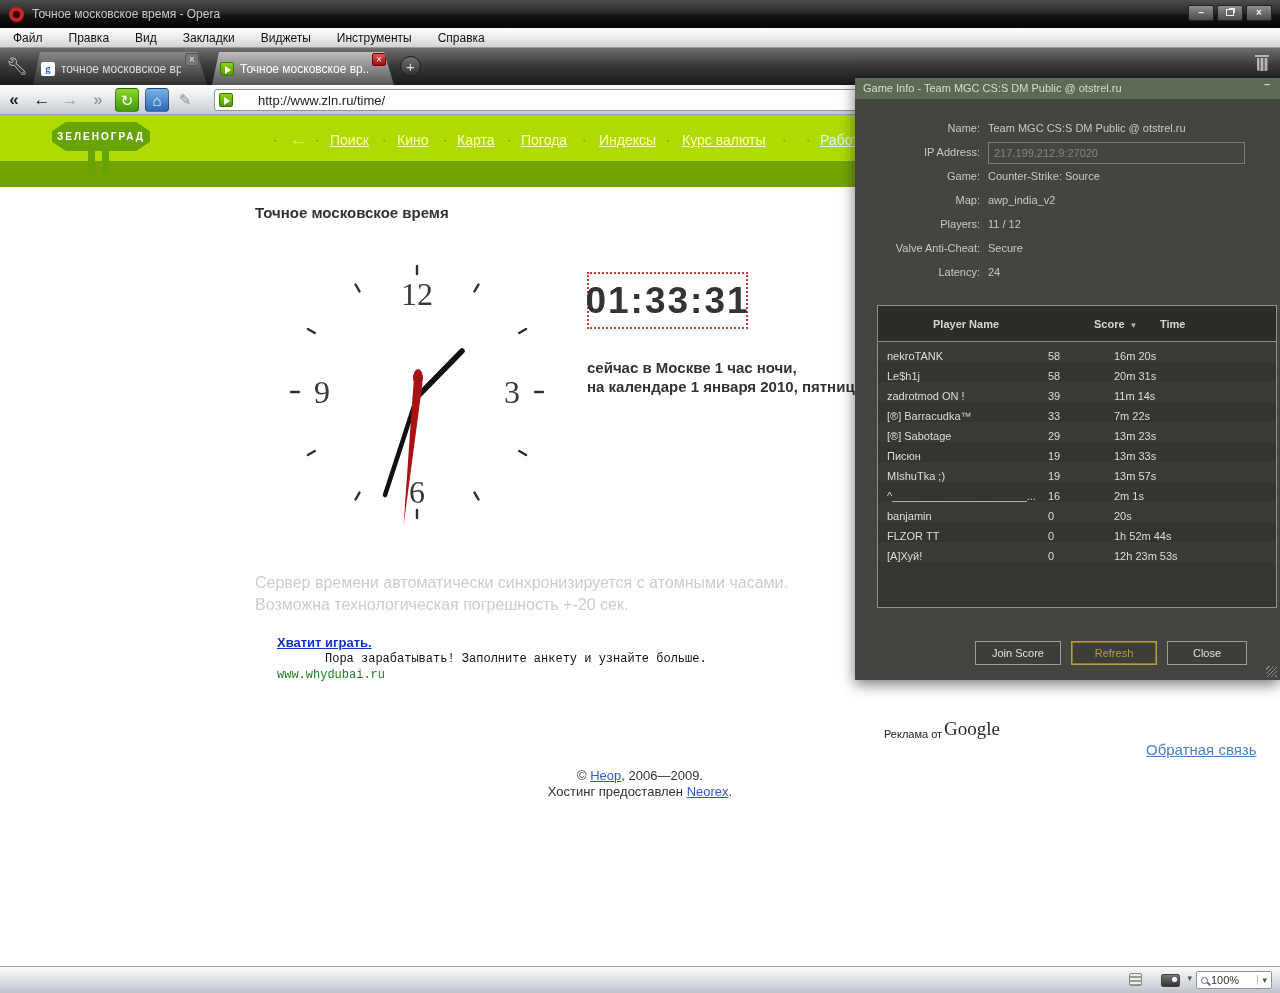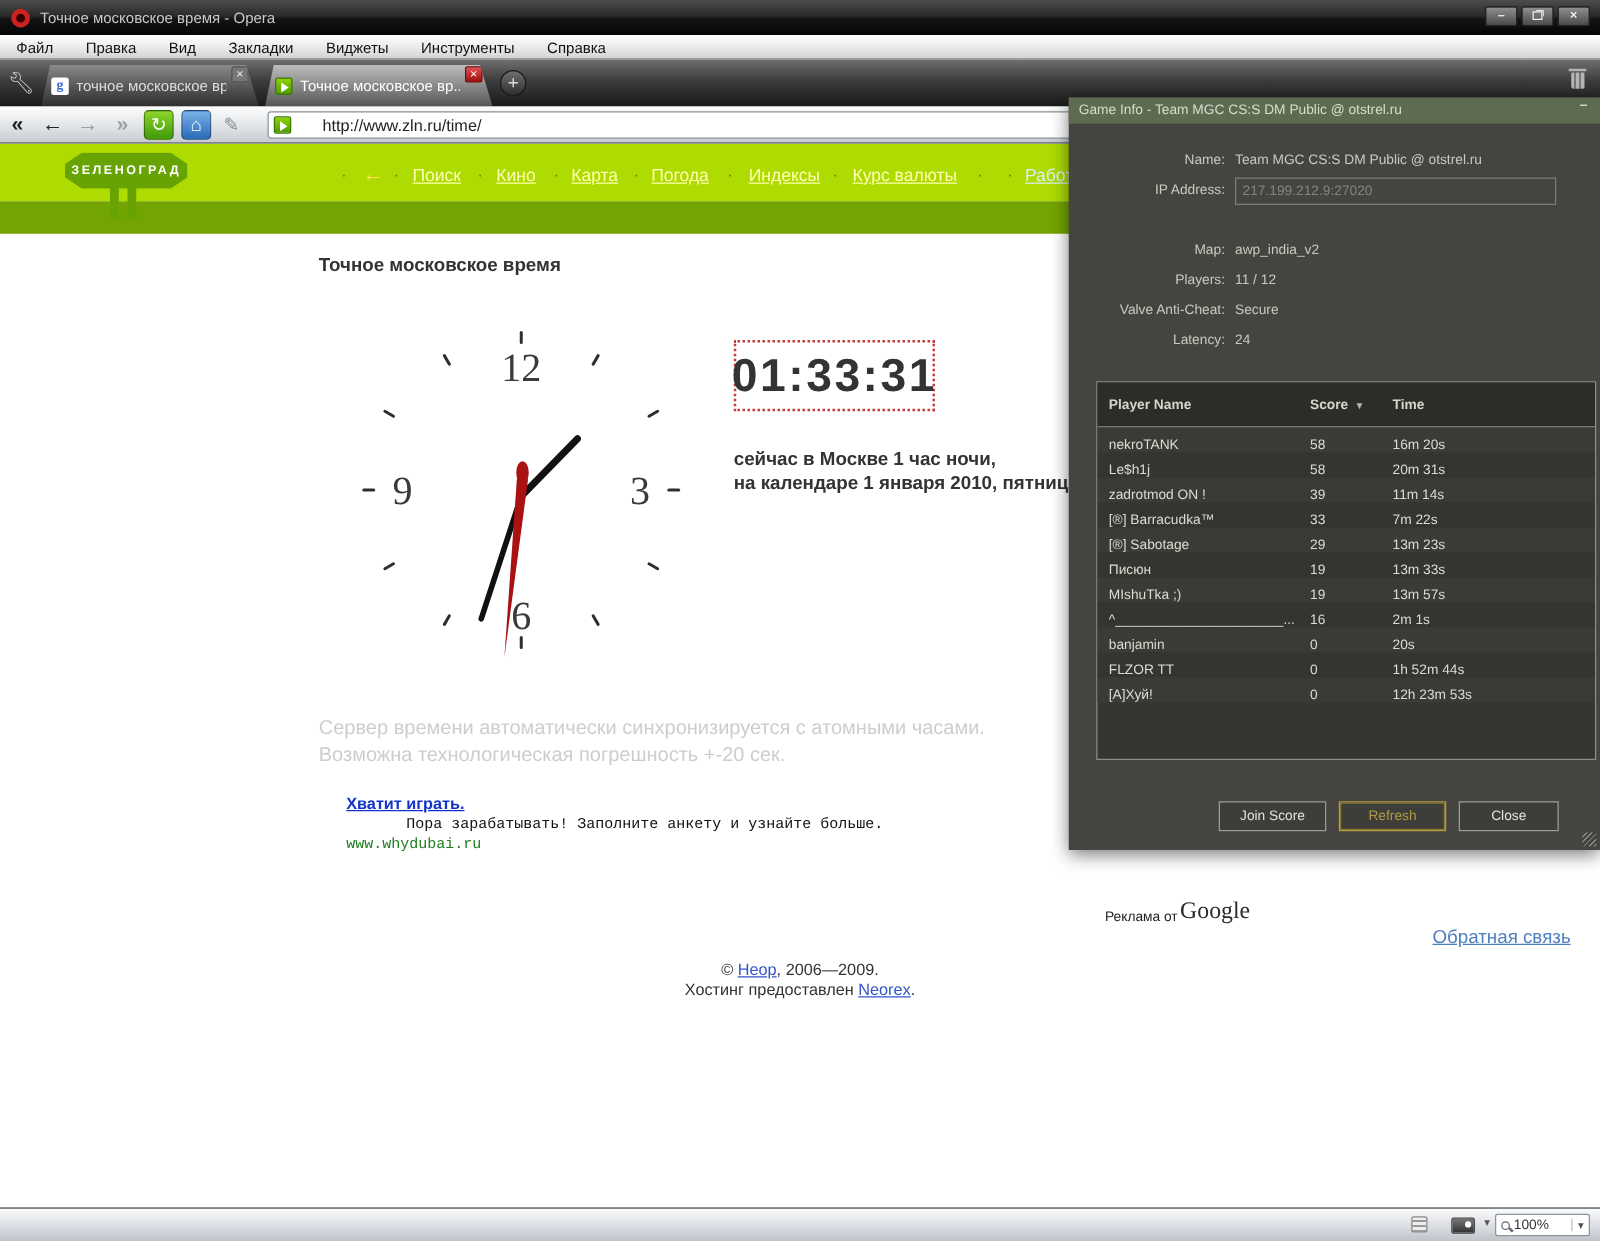--- a/index.html
+++ b/index.html
@@ -104,21 +104,21 @@
   .panel-title { left:0; top:0; width:425px; height:21px; background:#5c6b52; color:#d8dcc9;
     line-height:21px; padding-left:8px; }
   .panel-min { right:10px; top:0; color:#d8dcc9; font-weight:bold; }
   .fieldrow { left:0; height:18px; width:425px; display:flex; }
   .flabel { width:125px; text-align:right; }
   .fvalue { margin-left:8px; }
   .ipinput { margin-left:8px; width:257px; height:22px; background:#454441; border:1px solid #7d7d74;
     color:#85857c; font:11px "Liberation Sans",sans-serif; padding:0 5px; position:relative; top:-4px; }
   .ptable { left:22px; top:227px; width:400px; height:303px; border:1px solid #8f8f85; background:#353531; }
   .phead { display:flex; height:36px; background:#2c2c29; border-bottom:1px solid #8f8f85;
-    font-weight:bold; color:#d6d6cb; align-items:center; }
+    font-weight:bold; color:#d6d6cb; align-items:center;padding-left:46px; }
   .prow { display:flex; height:20px; align-items:flex-end; color:#dcdcd2; background:#3a3a36; }
   .prow:nth-child(odd) { background:#343430; }
   .c-name { width:170px; padding-left:9px; overflow:hidden; white-space:nowrap; flex:none; }
   .c-score { width:66px; flex:none; }
   .c-time { flex:1; }
   .sortarrow { font-size:8px; color:#b5b5aa; margin-left:5px; }
   .pbtn { top:563px; height:24px; background:#3d3d39; border:1px solid #9d9d93; color:#e2e2d8;
     font-size:11px; text-align:center; line-height:22px; }
   .pbtn.gold { border-color:#b39b42; color:#b39b42; box-shadow:inset 0 0 0 1px #8a7830; }
   .grip { right:3px; bottom:3px; width:11px; height:11px;
@@ -290,20 +290,24 @@
   <div class="abs panel-min">–</div>
 
   <div class="abs fieldrow" style="top:44px">
     <span class="flabel">Name:</span>
     <span class="fvalue">Team MGC CS:S DM Public @ otstrel.ru</span>
   </div>
   <div class="abs fieldrow" style="top:68px">
     <span class="flabel">IP Address:</span>
     <input class="ipinput" value="217.199.212.9:27020" style="">
   </div>
+  <div class="abs fieldrow" style="top:92px">
+    <span class="flabel">Game:</span>
+    <span class="fvalue">Counter-Strike: Source</span>
+  </div>
   <div class="abs fieldrow" style="top:116px">
     <span class="flabel">Map:</span>
     <span class="fvalue">awp_india_v2</span>
   </div>
   <div class="abs fieldrow" style="top:140px">
     <span class="flabel">Players:</span>
     <span class="fvalue">11 / 12</span>
   </div>
   <div class="abs fieldrow" style="top:164px">
     <span class="flabel">Valve Anti-Cheat:</span>

